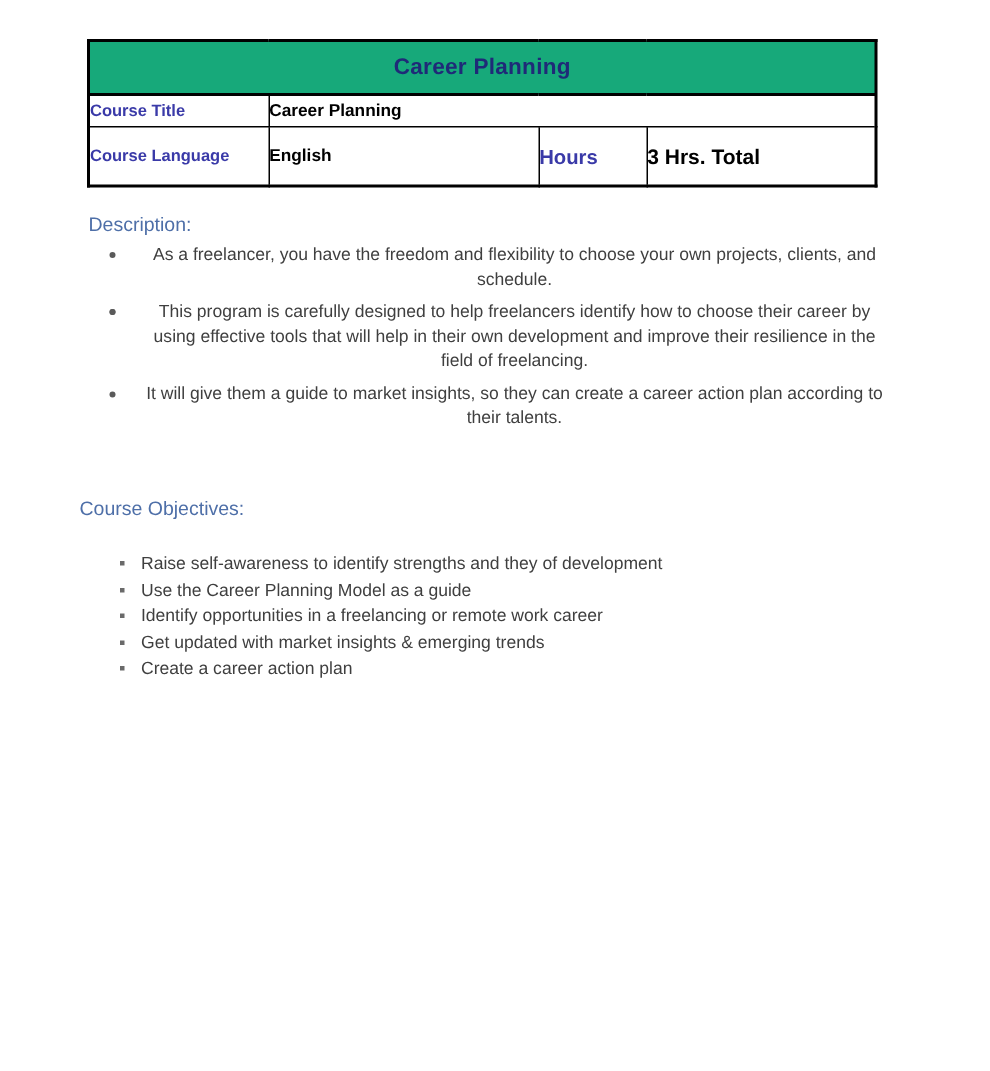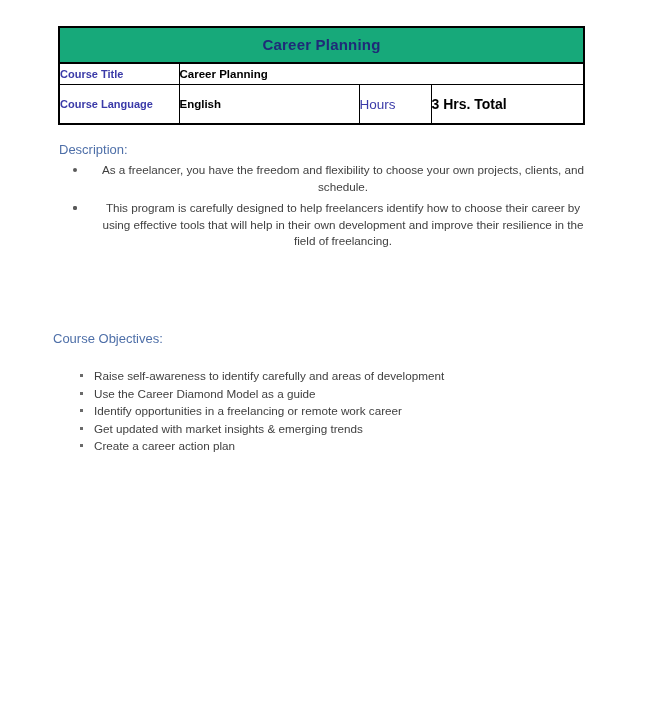--- a/index.html
+++ b/index.html
@@ -54,21 +54,21 @@
   .val {
     color: #000000;
     font-weight: bold;
     font-size: 11.5px;
     padding: 4px 0 4px 6px;
   }
   .row1 td { height: 20px; margin-top: 13px; }
   .row2 td { height: 38px; margin-top: 47px; }
   .lbl-hours {
     color: #3A3AA8;
-    font-weight: normal;
+    font-weight: bold;
     font-size: 13.5px;
     padding-left: 9px;
   }
   .val-hours {
     color: #000000;
     font-weight: bold;
     font-size: 14px;
     padding-left: 10px;
   }
 
@@ -176,32 +176,36 @@
     <span class="bullet-dot"></span>
     <span>As a freelancer, you have the freedom and flexibility to choose your own projects, clients, and schedule.</span>
   </li>
   <li>
     <span class="bullet-dot"></span>
   </li>
   <li>
     <span class="bullet-dot"></span>
     <span>This program is carefully designed to help freelancers identify how to choose their career by using effective tools that will help in their own development and improve their resilience in the field of freelancing.</span>
   </li>
+  <li>
+    <span class="bullet-dot"></span>
+    <span>It will give them a guide to market insights, so they can create a career action plan according to their talents.</span>
+  </li>
 </ul>
 
 <div id="objectives-heading" class="section-heading">Course Objectives:</div>
 
 <ul class="obj-list">
   <li>
     <span class="bullet-sq"></span>
-    <span>Raise self-awareness to identify carefully and areas of development</span>
-  </li>
-  <li>
-    <span class="bullet-sq"></span>
-    <span>Use the Career Diamond Model as a guide</span>
+    <span>Raise self-awareness to identify strengths and they of development</span>
+  </li>
+  <li>
+    <span class="bullet-sq"></span>
+    <span>Use the Career Planning Model as a guide</span>
   </li>
   <li>
     <span class="bullet-sq"></span>
     <span>Identify opportunities in a freelancing or remote work career</span>
   </li>
   <li>
     <span class="bullet-sq"></span>
     <span>Get updated with market insights &amp; emerging trends</span>
   </li>
   <li>

